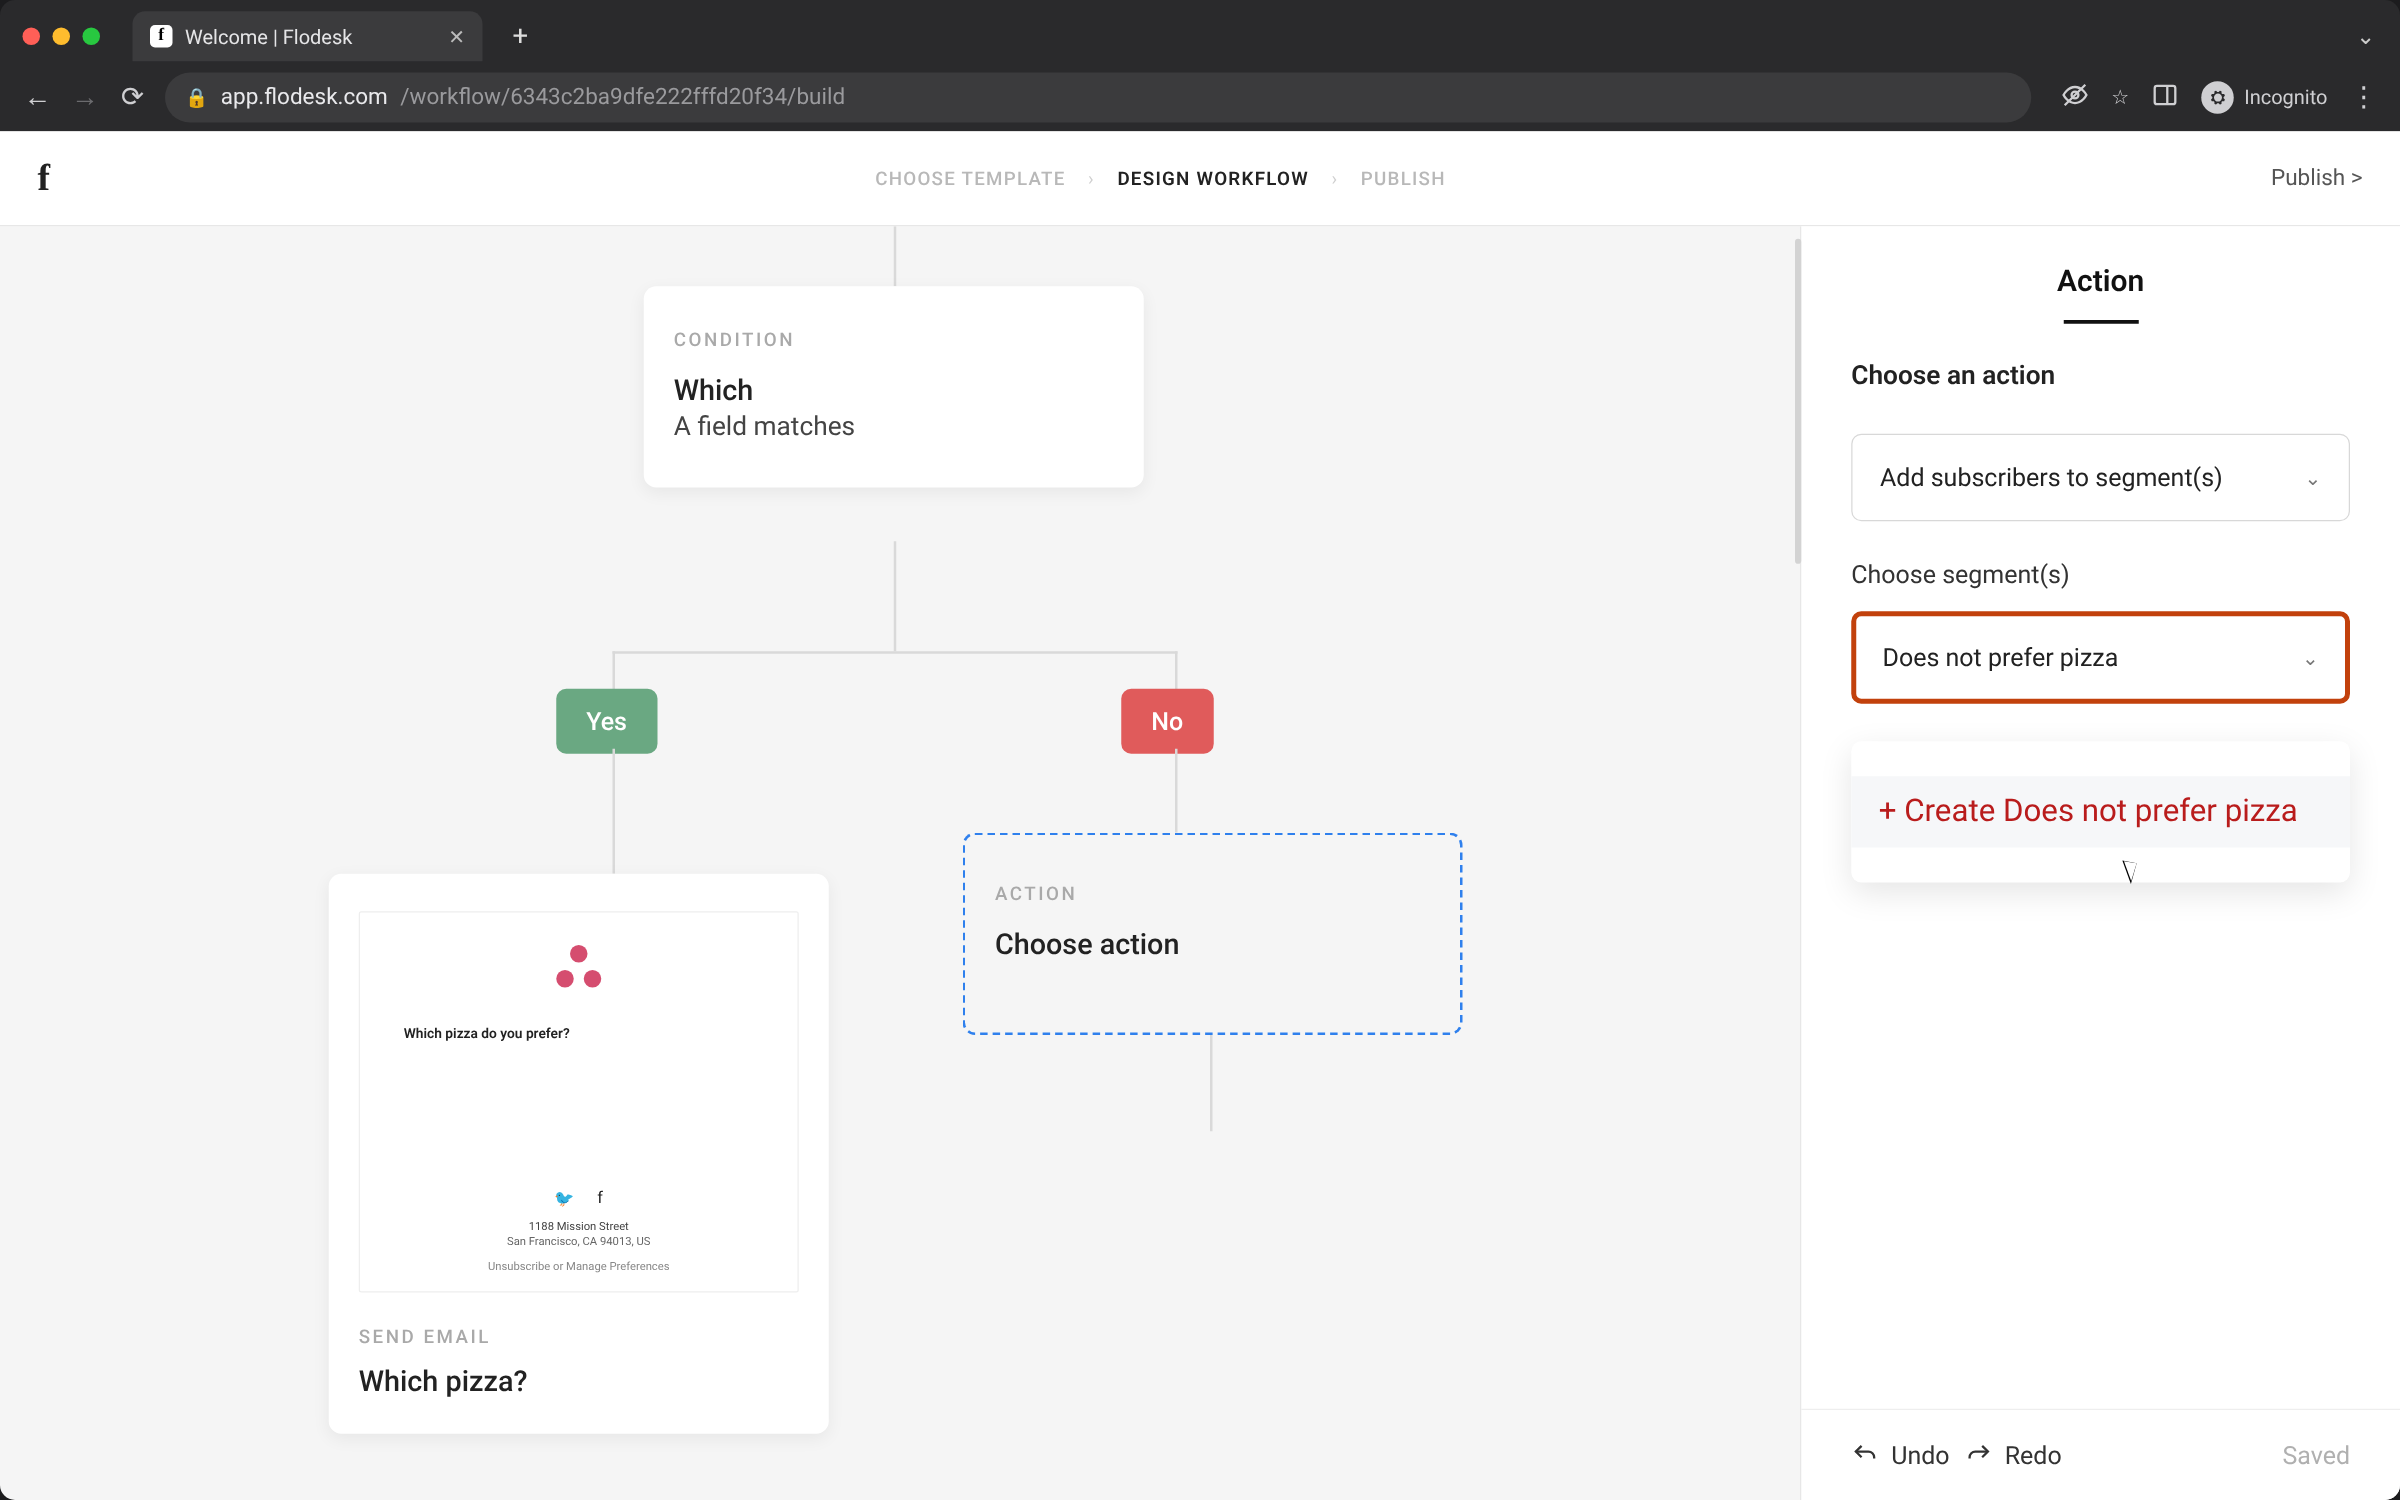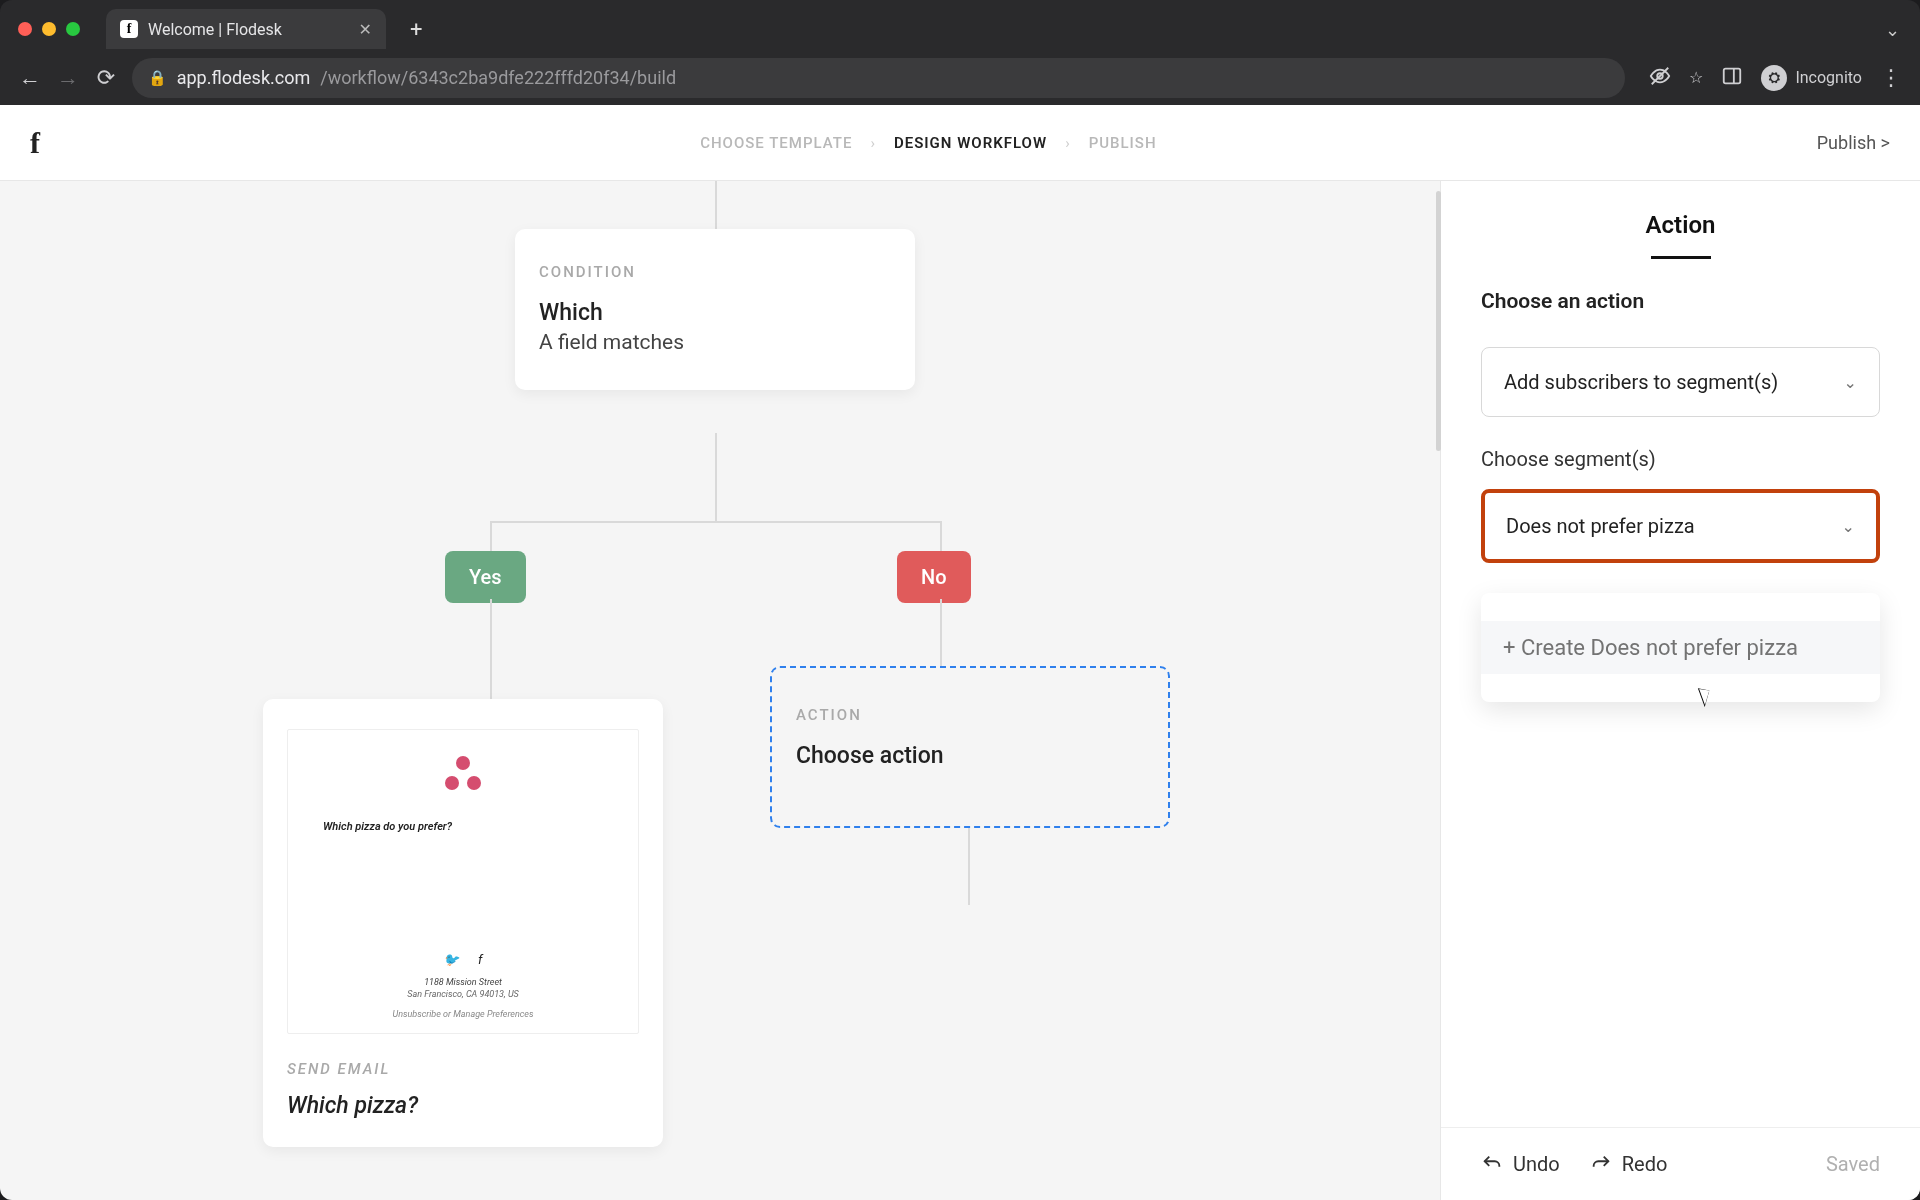--- a/index.html
+++ b/index.html
@@ -161,27 +161,27 @@
     font-size:20px; color:#222; background:#fff; cursor:pointer;
     margin-bottom:30px;
   }
   .select.focused { border:4px solid #c2410c; padding:21px 21px; }
   .chev { color:#777; font-size:16px; }
   .dropdown {
     width:100%; background:#fff; border-radius:8px; box-shadow:0 8px 26px rgba(0,0,0,0.10);
     padding:28px 0 28px;
   }
   .dropdown .item {
-    padding:14px 22px; font-size:22px; color:#737373; cursor:pointer;
+    padding:14px 22px; font-size:25px; color:#b91c1c; cursor:pointer;
     background:#f6f7f9;
   }
 
   .panel-footer {
     border-top:1px solid #eee; padding:24px 40px;
-    display:flex; align-items:center; gap:30px;
+    display:flex; align-items:center; gap:12px;
   }
   .undo, .redo { display:flex; align-items:center; gap:10px; color:#333; font-size:20px; cursor:pointer; }
   .saved { margin-left:auto; color:#b0b0b0; font-size:20px; }
 
   
   .cursor-ptr {
     position:absolute; width:0; height:0;
     border-left:10px solid #000; border-top:6px solid transparent; border-bottom:14px solid transparent;
     transform:rotate(-20deg);
   }
@@ -276,21 +276,21 @@
 
       <div class="vline" style="left:940px; top:340px; height:40px;"></div>
 
       <div class="pill yes" style="left:445px; top:370px;">Yes</div>
       <div class="pill no" style="left:897px; top:370px;">No</div>
 
       <div class="vline" style="left:490px; top:418px; height:100px;"></div>
 
       <div class="vline" style="left:940px; top:418px; height:67px;"></div>
 
-      <div class="card email-card" style="left:263px; top:518px;font-style:italic;">
+      <div class="card email-card" style="left:263px; top:518px;">
         <div class="email-preview">
           <div class="dots">
             <div class="dots-row">
                 <div class="dot top"></div>
               </div>
             <div class="dots-row">
                 <div class="dot"></div>
                 <div class="dot"></div>
               </div>
           </div>

